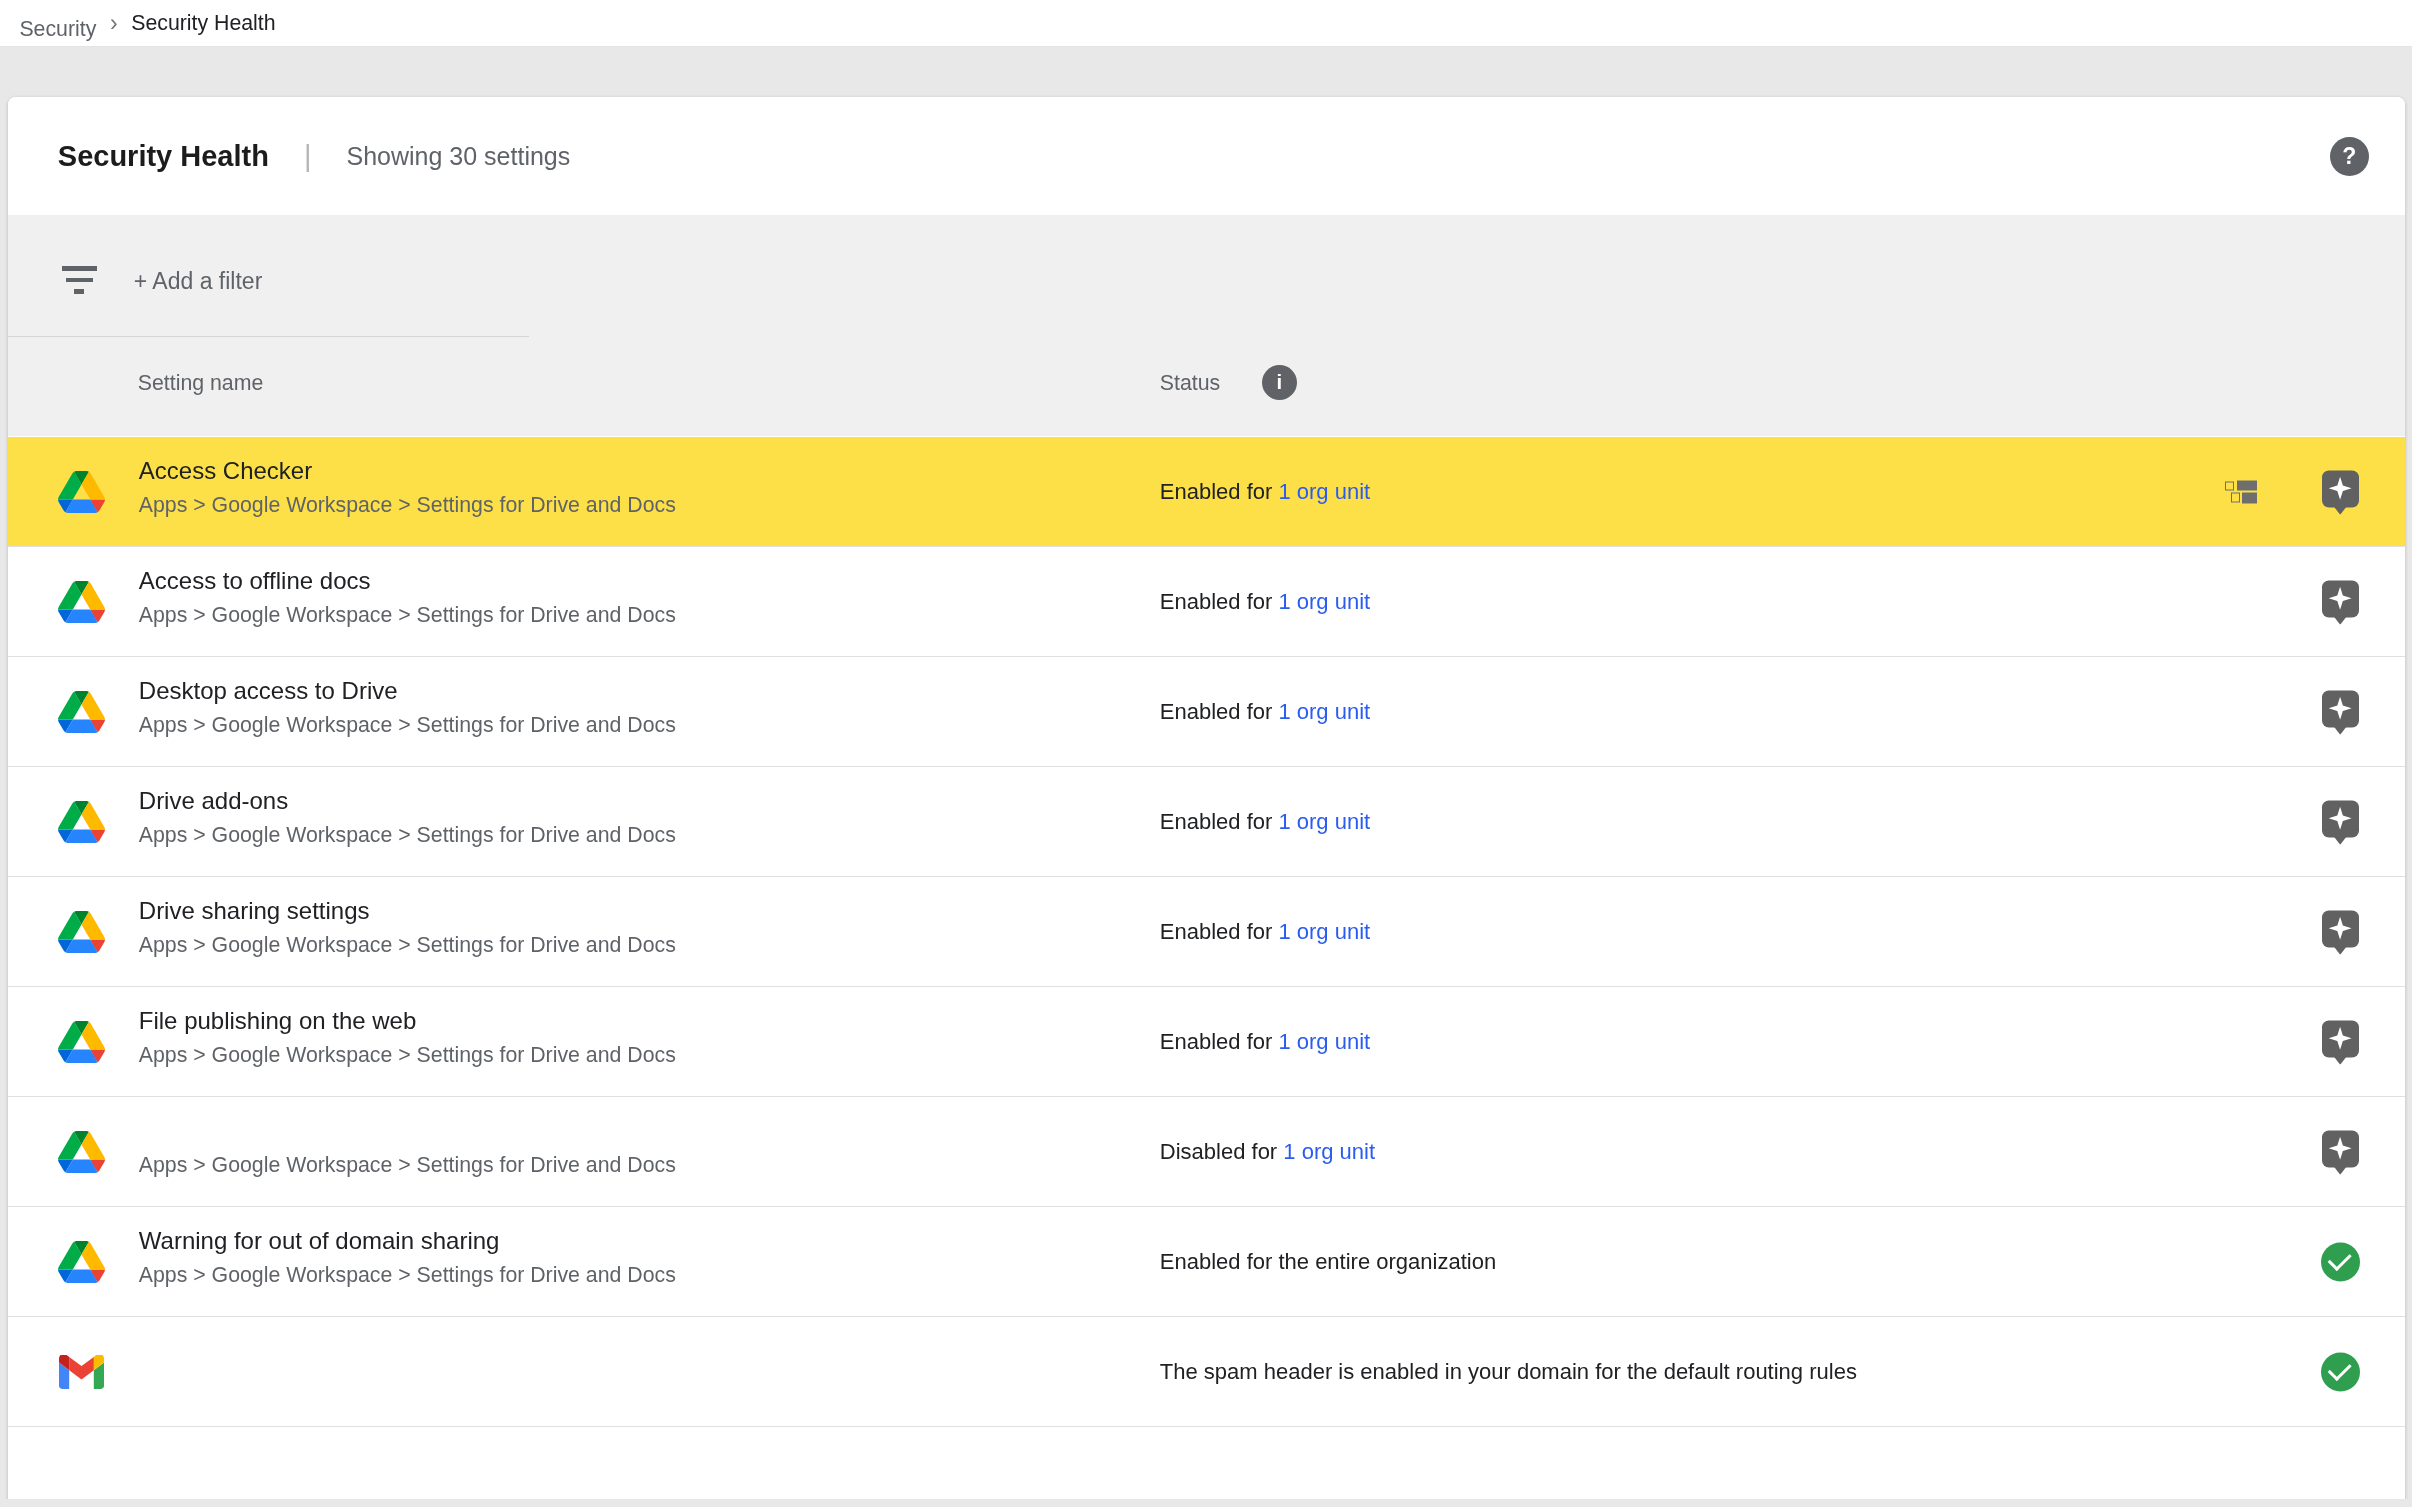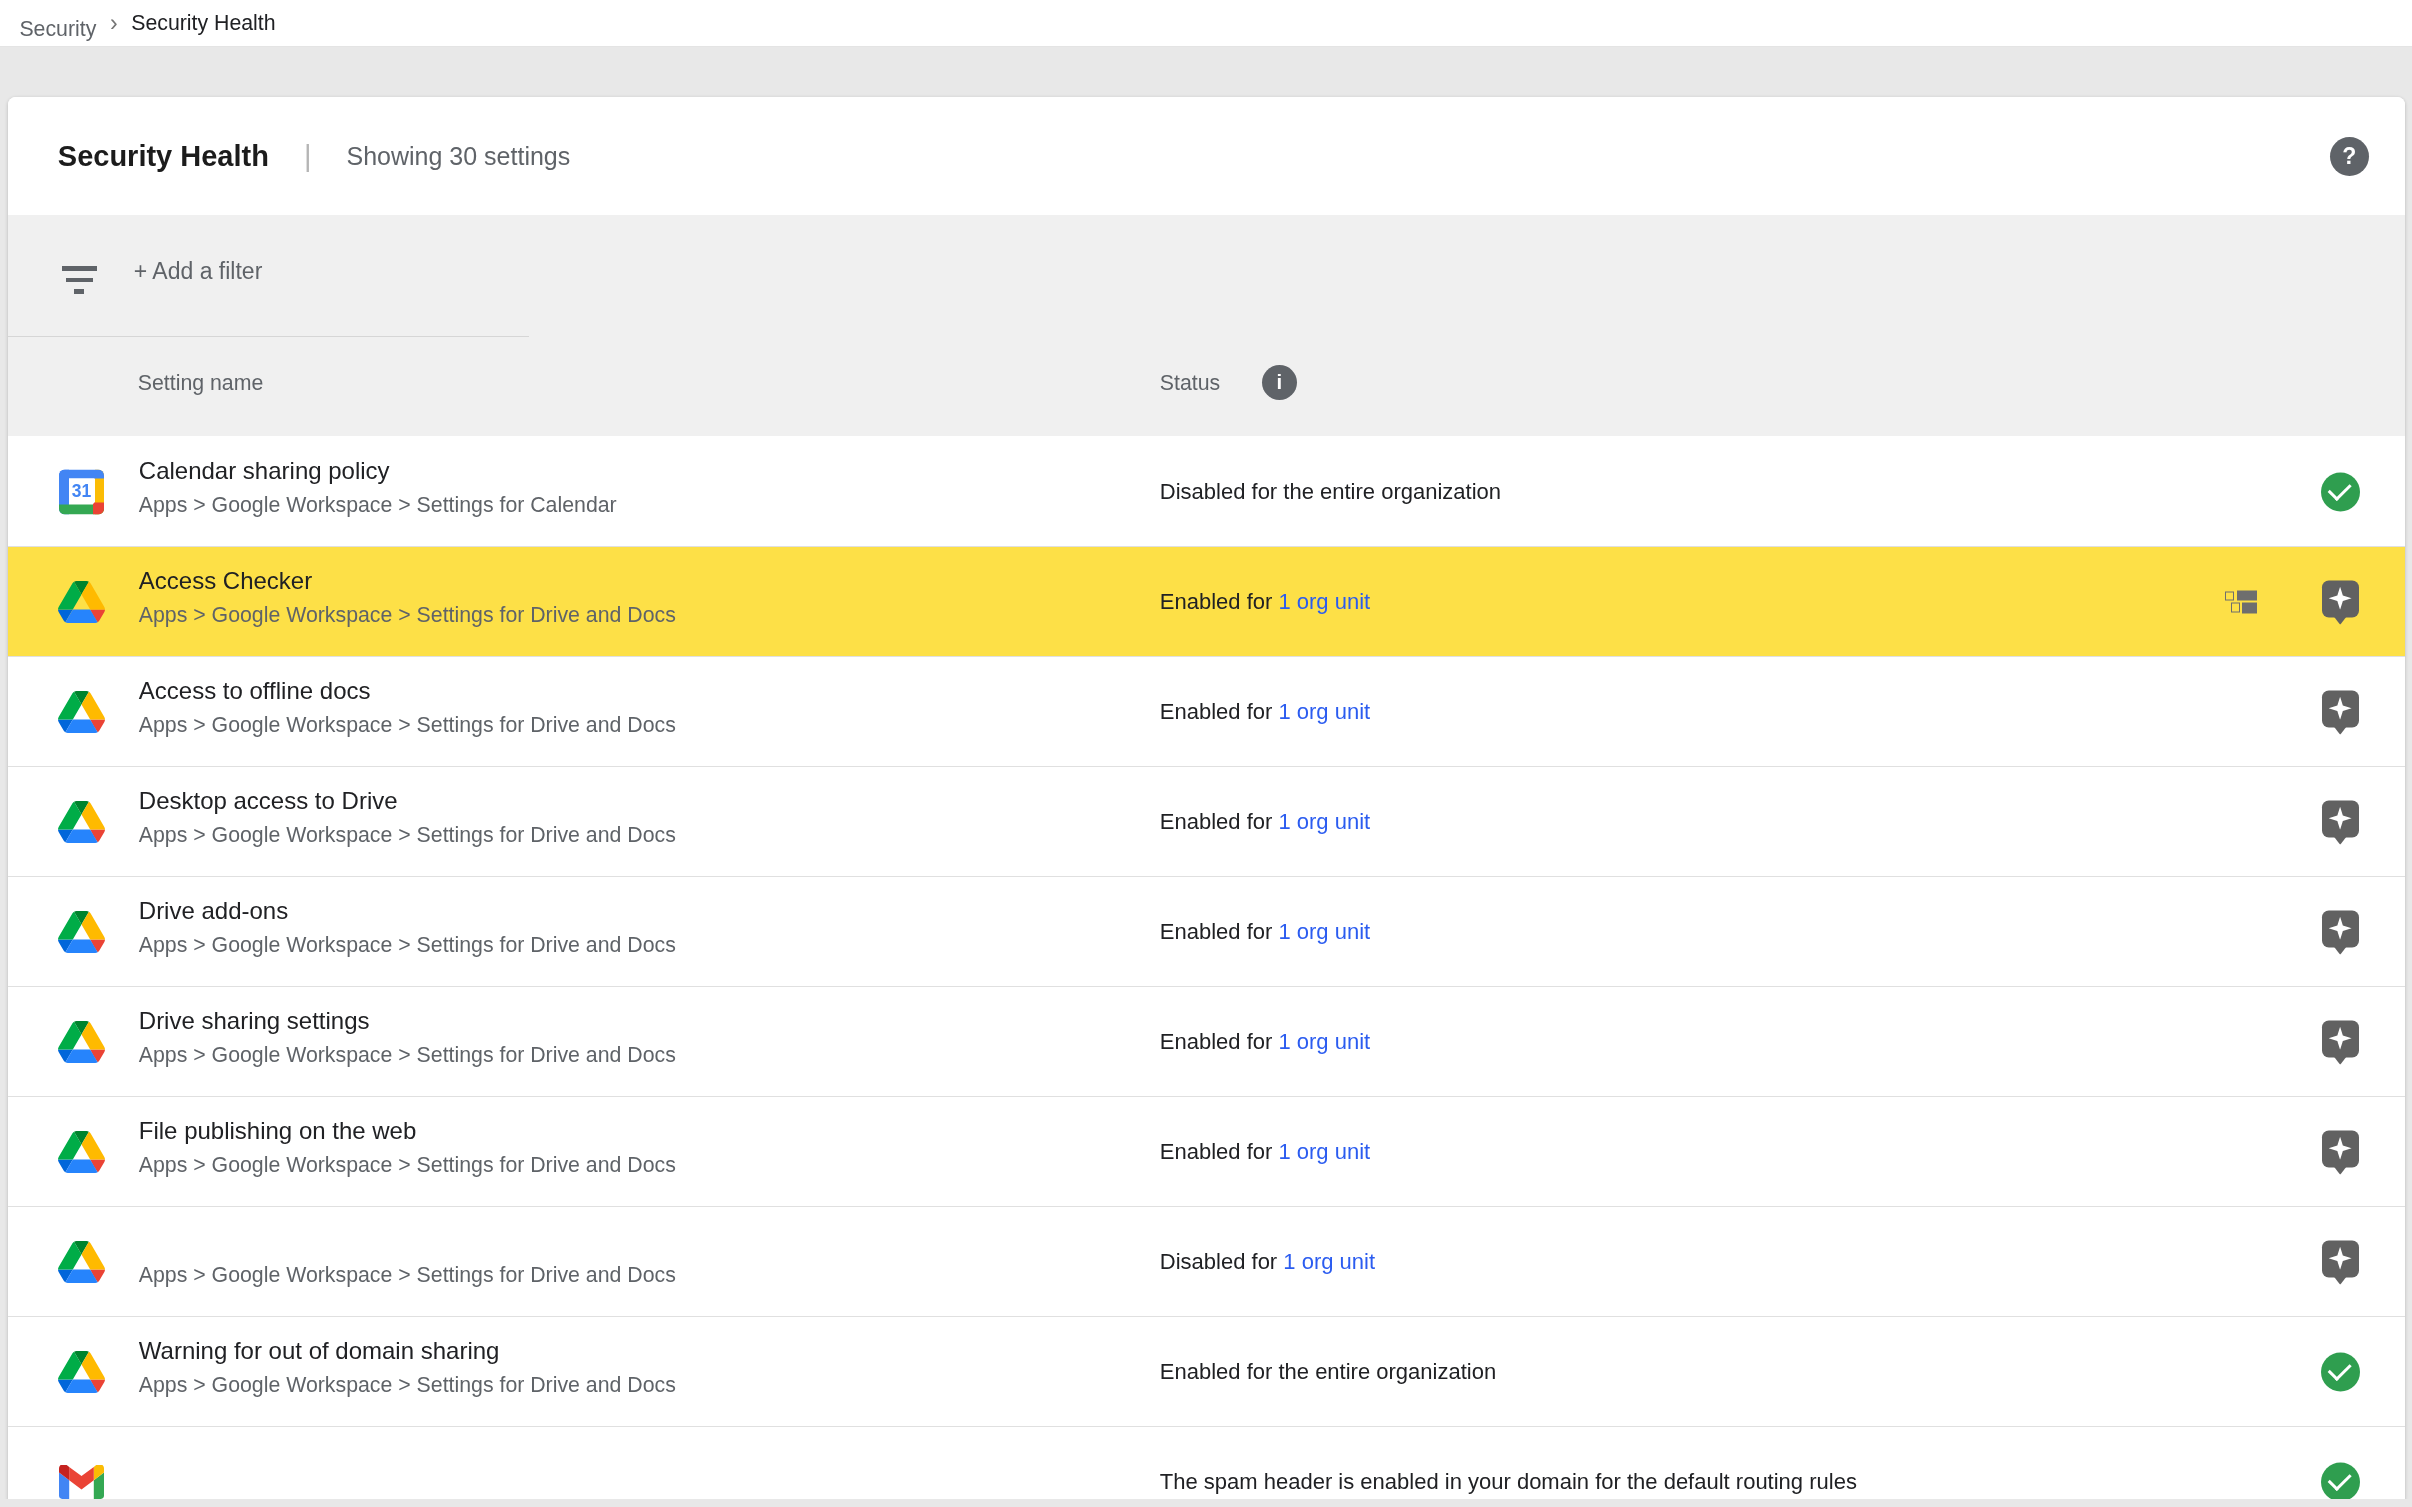--- a/index.html
+++ b/index.html
@@ -31,21 +31,21 @@
     cursor:pointer; }
 
   
   .gray-panel { position:absolute; top:118px; left:0; width:100%; height:221px;
     background:#f0f0f0; }
   .filter-icon { position:absolute; left:54px; top:51px; width:35px; height:29px; }
   .filter-icon i { position:absolute; display:block; height:4.9px; background:#5f6368; }
   .filter-icon .b1 { left:0;  top:0;  width:35px; }
   .filter-icon .b2 { left:3.9px; top:11.6px; width:27px; }
   .filter-icon .b3 { left:12.6px; top:23px; width:9.7px; }
-  .filter-label { position:absolute; left:126px; top:43px; font-size:23px;
+  .filter-label { position:absolute; left:126px; top:53px; font-size:23px;
     color:#5f6368; cursor:pointer; }
   .filter-underline { position:absolute; left:0; top:121px; width:521px; height:1px;
     background:#d6d6d6; }
   .col-label { position:absolute; font-size:21.3px; font-weight:500; color:#5f6368; }
   .col-setting { left:130px; top:156px; }
   .col-status  { left:1152px; top:156px; }
   .info-btn { position:absolute; left:1254px; top:150px; width:35px; height:35px;
     border-radius:50%; background:#5f6368; color:#fff; display:flex;
     align-items:center; justify-content:center; font-size:20.4px; font-weight:700;
     font-style:normal; cursor:pointer; }
@@ -135,36 +135,20 @@
     <div class="filter-underline"></div>
 
     <span class="col-label col-setting">Setting name</span>
     <span class="col-label col-status">Status</span>
     <i class="info-btn">
       <span>i</span>
     </i>
   </div>
 
   <div class="rows" id="rows-container">
-      <div class="row">
-        <div class="app-icon-wrap">
-          <div class="cal">
-            <i class="cl"></i>
-            <i class="cr"></i>
-            <i class="ct"></i>
-            <i class="cb"></i>
-            <i class="cc"></i>
-            <i class="num">31</i>
-          </div>
-        </div>
-        <div class="row-title">Calendar sharing policy</div>
-        <div class="row-path">Apps &gt; Google Workspace &gt; Settings for Calendar</div>
-        <div class="row-status">Disabled for the entire organization</div>
-        <div class="okc" style="background: rgb(47, 158, 79);"></div>
-      </div>
       <div class="row selected" style="background: #fde047;">
         <div class="app-icon-wrap">
           <svg viewBox="0 0 87.3 78" width="47" height="42">
             <path d="m6.6 66.85 3.85 6.65c.8 1.4 1.95 2.5 3.3 3.3l13.75-23.8h-27.5c0 1.55.4 3.1 1.2 4.5z" fill="#0066da"></path>
             <path d="m43.65 25-13.75-23.8c-1.35.8-2.5 1.9-3.3 3.3l-25.4 44a9.06 9.06 0 0 0 -1.2 4.5h27.5z" fill="#00ac47"></path>
             <path d="m73.55 76.8c1.35-.8 2.5-1.9 3.3-3.3l1.6-2.75 7.65-13.25c.8-1.4 1.2-2.95 1.2-4.5h-27.5l5.85 11.5z" fill="#ea4335"></path>
             <path d="m43.65 25 13.75-23.8c-1.35-.8-2.9-1.2-4.5-1.2h-18.5c-1.6 0-3.15.45-4.5 1.2z" fill="#00832d"></path>
             <path d="m59.8 53h-32.3l-13.75 23.8c1.35.8 2.9 1.2 4.5 1.2h50.8c1.6 0 3.15-.45 4.5-1.2z" fill="#2684fc"></path>
             <path d="m73.4 26.5-12.7-22c-.8-1.4-1.95-2.5-3.3-3.3l-13.75 23.8 16.15 28h27.45c0-1.55-.4-3.1-1.2-4.5z" fill="#ffba00"></path>
           </svg>

